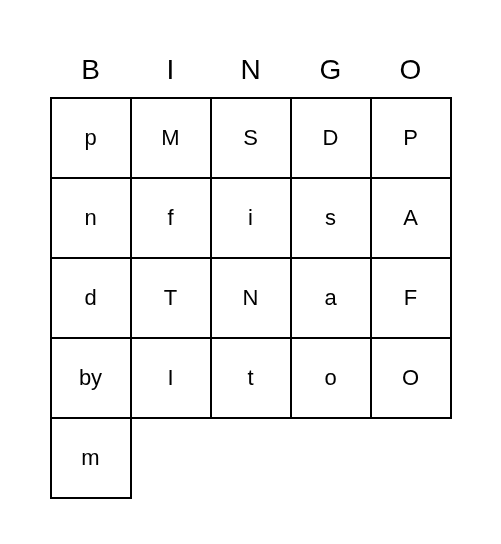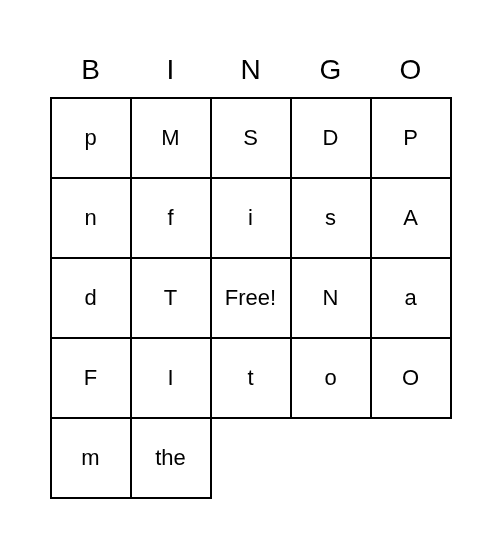--- a/index.html
+++ b/index.html
@@ -78,24 +78,23 @@
       <div class="bingo-cell">S</div>
       <div class="bingo-cell">D</div>
       <div class="bingo-cell">P</div>
       <div class="bingo-cell">n</div>
       <div class="bingo-cell">f</div>
       <div class="bingo-cell">i</div>
       <div class="bingo-cell">s</div>
       <div class="bingo-cell">A</div>
       <div class="bingo-cell">d</div>
       <div class="bingo-cell">T</div>
-      <div class="bingo-cell">Free!</div>
       <div class="bingo-cell">N</div>
       <div class="bingo-cell">a</div>
       <div class="bingo-cell">F</div>
+      <div class="bingo-cell">by</div>
       <div class="bingo-cell">I</div>
       <div class="bingo-cell">t</div>
       <div class="bingo-cell">o</div>
       <div class="bingo-cell">O</div>
       <div class="bingo-cell">m</div>
-      <div class="bingo-cell">the</div>
     </div>
 </div>
 
 </body></html>

